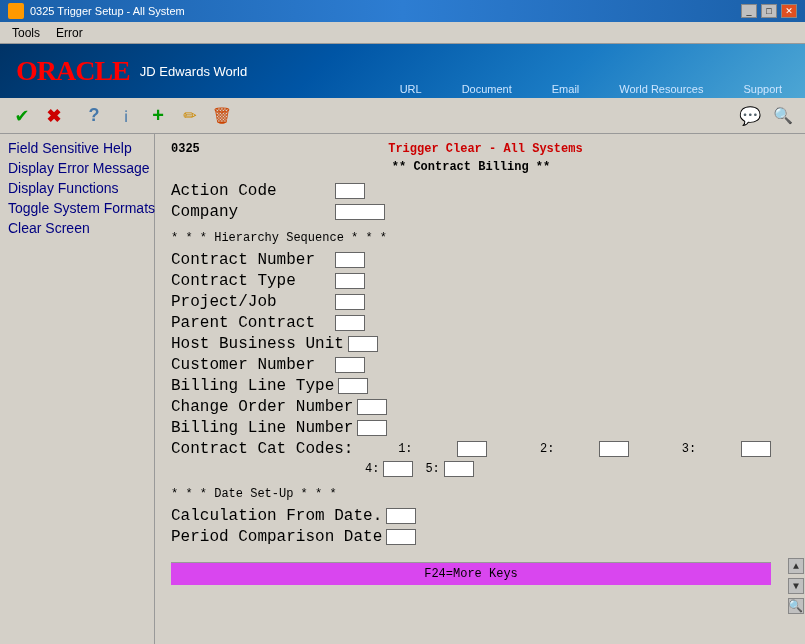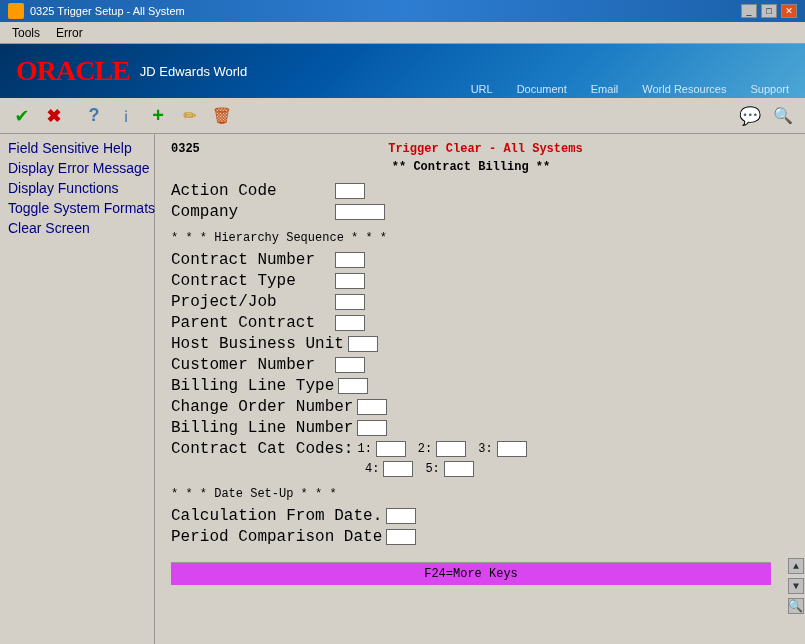--- a/index.html
+++ b/index.html
@@ -58,24 +58,24 @@
     }
     .jde-text {
       font-size: 13px;
       color: #ffffff;
       font-family: Arial, sans-serif;
       margin-left: 8px;
       font-weight: normal;
     }
     .header-nav {
       position: absolute;
-      right: 4px;
+      right: 11px;
       bottom: 0;
       display: flex;
-      gap: 0;
+      gap: 16px;
     }
     .header-nav-item {
       color: #cce5ff;
       font-size: 11px;
       font-family: Arial, sans-serif;
       padding: 3px 12px;
       cursor: pointer;
       background: transparent;
     }
 
@@ -345,21 +345,21 @@
       </div>
       <div class="field-row">
         <span class="field-label">Change Order Number</span>
         <input class="field-input field-input-sm" type="text" value="" style="">
       </div>
       <div class="field-row">
         <span class="field-label">Billing Line Number</span>
         <input class="field-input field-input-sm" type="text" value="" style="">
       </div>
 
-      <div class="field-row" style="margin-top:2px;">
+      <div class="field-row" style="margin-top:2px;justify-content:space-between;">
         <span class="field-label">Contract Cat Codes:</span>
         <span>1:</span>
         <input class="field-input field-input-sm" type="text" value="" style="">
         <span style="margin-left:8px;">2:</span>
         <input class="field-input field-input-sm" type="text" value="" style="">
         <span style="margin-left:8px;">3:</span>
         <input class="field-input field-input-sm" type="text" value="" style="">
       </div>
       <div class="field-row">
         <span class="field-label" style="min-width:160px;"></span>

